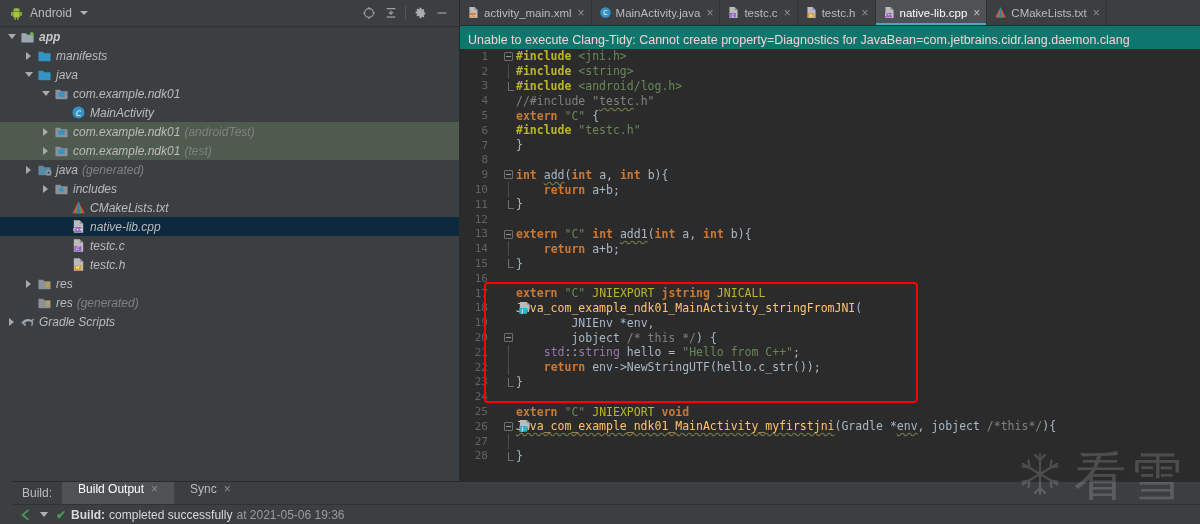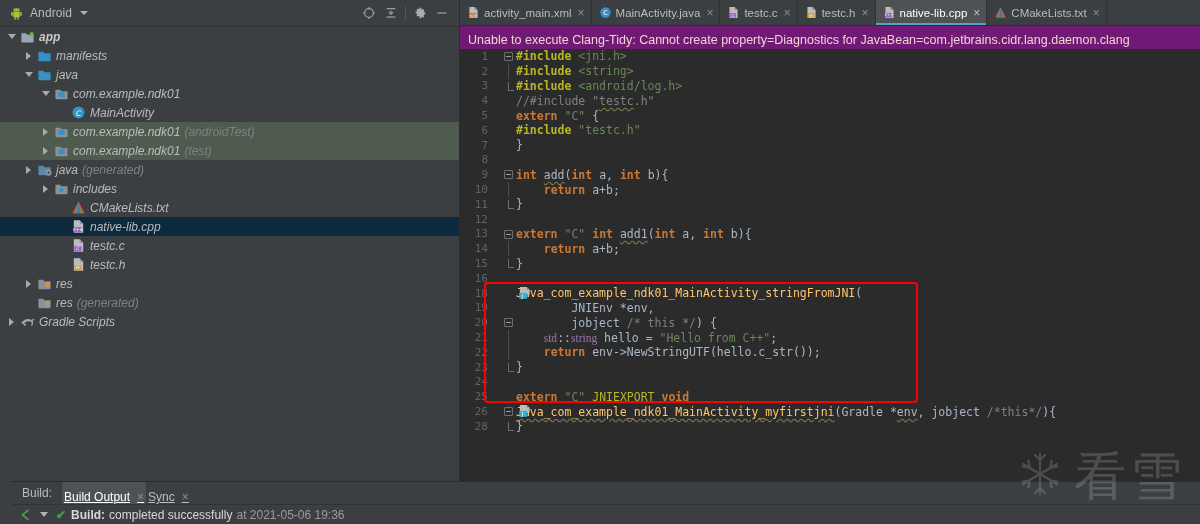--- a/index.html
+++ b/index.html
@@ -71,21 +71,21 @@
   .tab.active{ background:#4e5254; color:#ffffff; }
   .tab.active::after{
     content:""; position:absolute; left:0; right:0; bottom:0; height:2px; background:#4aa8c4;
   }
   .tab .tico{ width:13px;height:13px;margin-right:4px;display:flex;align-items:center;justify-content:center;}
   .tab .tclose{ margin-left:6px; color:#8d8d8d; font-size:12px; line-height:1; }
   .tab.active .tclose{ color:#c0c0c0; }
   .tabbar-rest{ flex:1; background:#3c3f41; }
 
   #errbar{
-    height:28px; background:#701a75; display:flex; align-items:center;
+    height:28px; background:#0f766e; display:flex; align-items:center;
     padding-left:8px; color:#f2d4d4; font-size:12.5px; overflow:hidden; white-space:nowrap;
   }
 
   #code-wrap{
     position:absolute; top:49px; left:0; right:0; bottom:0; background:#2b2b2b; overflow:hidden;
   }
   .code-line{
     position:relative; height:14.8px; display:flex; align-items:center;
     font-family:"DejaVu Sans Mono", monospace; font-size:11.5px; white-space:pre;
   }
@@ -119,21 +119,21 @@
   .ctext{ flex:1; color:#a9b7c6; }
 
   
   .kw{ color:#cc7832; font-weight:bold; }
   .pre{ color:#bbb529; font-weight:bold; }
   .str{ color:#6a8759; }
   .cmt{ color:#808080; }
   .fn{ color:#ffc66d; }
   .macro{ color:#bbb529; }
   .plain{ color:#a9b7c6; }
-  .purple{ color:#9876aa;font-family:Liberation Serif, serif; }
+  .purple{ color:#9876aa; }
   .wavyg{
     text-decoration:underline; text-decoration-style:wavy;
     text-decoration-color:#7a7a4a; text-underline-offset:2px;
   }
 
   #redbox{
     position:absolute; border:2px solid #ff0000; border-radius:4px;
     left:484px; top:282px; width:434px; height:121px; pointer-events:none; z-index:20;
   }
 
@@ -141,21 +141,21 @@
   #build-panel{
     position:absolute; left:12px; top:481px; width:1200px; height:43px; background:#3c3f41;
     border-top:1px solid #2b2b2b;
   }
   #build-tabs{
     height:23px; display:flex; align-items:stretch; font-size:12px; color:#bbbbbb;
     border-bottom:1px solid #323232;
   }
   .blabel{ display:flex;align-items:center; padding:0 10px; color:#bbbbbb; }
   .btab{
-    display:flex; align-items:flex-end; padding:0 2px; color:#bbbbbb; position:relative;text-decoration:underline;
+    display:flex; align-items:flex-start; padding:0 16px; color:#bbbbbb; position:relative;
   }
   .btab.active{ background:#4e5254; color:#ffffff; }
   .btab .bclose{ margin-left:7px; color:#8d8d8d; font-size:12px; }
   #build-content{
     height:19px; display:flex; align-items:center; font-size:12px; padding-left:4px;
   }
   .run-ico{ width:18px;display:flex;align-items:center;justify-content:center;}
   .tri-down{
     width:0;height:0;border-left:4px solid transparent;border-right:4px solid transparent;
     border-top:5px solid #b0b0b0; margin:0 8px 0 6px;
@@ -502,39 +502,41 @@
           <div class="code-line"><span class="lnum">7</span><span class="gutter2"></span><span class="ctext"><span class="plain">}</span></span></div>
           <div class="code-line"><span class="lnum">8</span><span class="gutter2"></span><span class="ctext"></span></div>
           <div class="code-line"><span class="lnum">9</span><span class="gutter2"><span class="fold"></span></span><span class="ctext"><span class="kw">int</span> <span class="plain wavyg">add</span><span class="plain">(</span><span class="kw">int</span> <span class="plain">a, </span><span class="kw">int</span> <span class="plain">b){</span></span></div>
           <div class="code-line"><span class="lnum">10</span><span class="gutter2"><span class="vbar"></span></span><span class="ctext">    <span class="kw">return</span> <span class="plain">a+b;</span></span></div>
           <div class="code-line"><span class="lnum">11</span><span class="gutter2"><span class="fold end" style="left: 14px; top: 3px;"></span></span><span class="ctext"><span class="plain">}</span></span></div>
           <div class="code-line"><span class="lnum">12</span><span class="gutter2"></span><span class="ctext"></span></div>
           <div class="code-line"><span class="lnum">13</span><span class="gutter2"><span class="fold"></span></span><span class="ctext"><span class="kw">extern</span> <span class="str">"C"</span> <span class="kw">int</span> <span class="plain wavyg">add1</span><span class="plain">(</span><span class="kw">int</span> <span class="plain">a, </span><span class="kw">int</span> <span class="plain">b){</span></span></div>
           <div class="code-line"><span class="lnum">14</span><span class="gutter2"><span class="vbar"></span></span><span class="ctext">    <span class="kw">return</span> <span class="plain">a+b;</span></span></div>
           <div class="code-line"><span class="lnum">15</span><span class="gutter2"><span class="fold end" style="left: 14px; top: 3px;"></span></span><span class="ctext"><span class="plain">}</span></span></div>
           <div class="code-line"><span class="lnum">16</span><span class="gutter2"></span><span class="ctext"></span></div>
+          <div class="code-line"><span class="lnum">17</span><span class="gutter2"></span><span class="ctext"><span class="kw">extern</span> <span class="str">"C"</span> <span class="macro">JNIEXPORT</span> <span class="kw">jstring</span> <span class="macro">JNICALL</span></span></div>
           <div class="code-line"><span class="lnum">18</span><span class="gutter2"><span class="jni-ico"><svg width="15" height="15" viewBox="0 0 16 16">
                   <path d="M2 1h7.2L12.4 4v5.4H2z" fill="#bcbcbc"></path>
                   <path d="M9.2 1 12.4 4H9.2z" fill="#8f8f8f"></path>
                   <rect x="1.4" y="7.4" width="8.4" height="6.2" fill="#35b0cc"></rect>
                   <text x="3.6" y="13" font-size="6" fill="#ffffff" font-family="DejaVu Sans,sans-serif">J</text>
                 </svg></span></span><span class="ctext"><span class="fn">Java_com_example_ndk01_MainActivity_stringFromJNI</span><span class="plain">(</span></span></div>
           <div class="code-line"><span class="lnum">19</span><span class="gutter2"></span><span class="ctext">        <span class="plain">JNIEnv *env,</span></span></div>
           <div class="code-line"><span class="lnum">20</span><span class="gutter2"><span class="fold"></span></span><span class="ctext">        <span class="plain">jobject </span><span class="cmt">/* this */</span><span class="plain">) {</span></span></div>
           <div class="code-line"><span class="lnum">21</span><span class="gutter2"><span class="vbar"></span></span><span class="ctext">    <span class="purple">std</span><span class="plain">::</span><span class="purple">string</span><span class="plain"> hello = </span><span class="str">"Hello from C++"</span><span class="plain">;</span></span></div>
           <div class="code-line"><span class="lnum">22</span><span class="gutter2"><span class="vbar"></span></span><span class="ctext">    <span class="kw">return</span> <span class="plain">env-&gt;NewStringUTF(hello.c_str());</span></span></div>
           <div class="code-line"><span class="lnum">23</span><span class="gutter2"><span class="fold end" style="left: 14px; top: 3px;"></span></span><span class="ctext"><span class="plain">}</span></span></div>
           <div class="code-line"><span class="lnum">24</span><span class="gutter2"></span><span class="ctext"></span></div>
           <div class="code-line"><span class="lnum">25</span><span class="gutter2"></span><span class="ctext"><span class="kw">extern</span> <span class="str">"C"</span> <span class="macro">JNIEXPORT</span> <span class="kw">void</span></span></div>
           <div class="code-line"><span class="lnum">26</span><span class="gutter2"><span class="fold"></span><span class="jni-ico"><svg width="15" height="15" viewBox="0 0 16 16">
                   <path d="M2 1h7.2L12.4 4v5.4H2z" fill="#bcbcbc"></path>
                   <path d="M9.2 1 12.4 4H9.2z" fill="#8f8f8f"></path>
                   <rect x="1.4" y="7.4" width="8.4" height="6.2" fill="#35b0cc"></rect>
                   <text x="3.6" y="13" font-size="6" fill="#ffffff" font-family="DejaVu Sans,sans-serif">J</text>
                 </svg></span></span><span class="ctext"><span class="fn wavyg">Java_com_example_ndk01_MainActivity_myfirstjni</span><span class="plain">(Gradle *</span><span class="plain wavyg">env</span><span class="plain">, jobject </span><span class="cmt">/*this*/</span><span class="plain">){</span></span></div>
+          <div class="code-line"><span class="lnum">27</span><span class="gutter2"><span class="vbar"></span></span><span class="ctext"></span></div>
           <div class="code-line"><span class="lnum">28</span><span class="gutter2"><span class="fold end" style="left: 14px; top: 3px;"></span></span><span class="ctext"><span class="plain">}</span></span></div>
         </div>
     </div>
   </div>
 
   <div id="redbox"></div>
 
   <div id="build-panel">
     <div id="build-tabs">
       <span class="blabel">Build:</span>

